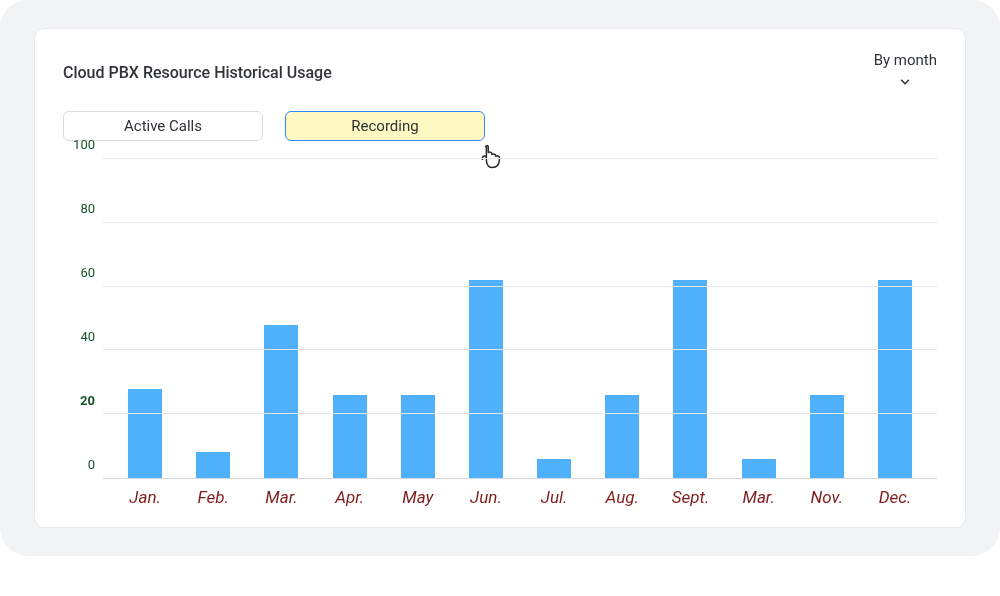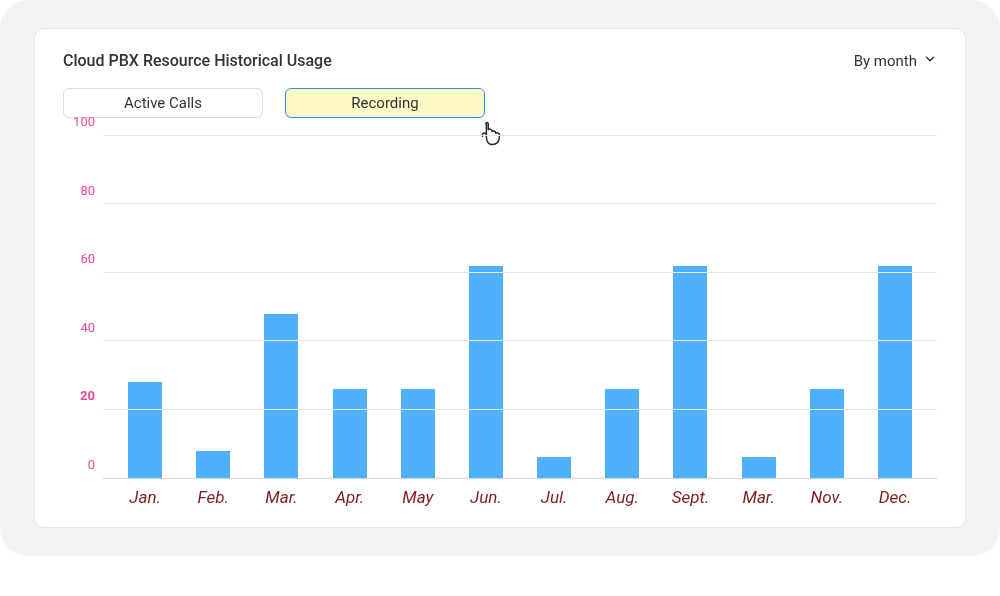--- a/index.html
+++ b/index.html
@@ -38,20 +38,21 @@
     font-weight: 500;
     color: #303338;
   }
   .dropdown {
     display: flex;
     align-items: center;
     gap: 6px;
     font-size: 15px;
     color: #303338;
     cursor: pointer;
+    flex-direction: column;
   }
   .dropdown svg { width: 14px; height: 14px; }
   .tabs-row {
     display: flex;
     gap: 22px;
     position: relative;
     margin-bottom: 18px;
   }
   .tab {
     border: 1px solid #d9dde2;
@@ -88,21 +89,21 @@
   }
   .y-axis {
     width: 40px;
     position: relative;
   }
   .y-tick {
     position: absolute;
     right: 8px;
     transform: translateY(-50%);
     font-size: 13px;
-    color: #ec4899;
+    color: #14532d;
     text-align: right;
   }
   .grid-and-bars {
     flex: 1;
     position: relative;
     border-bottom: 1px solid #d2d6db;
   }
   .gridline {
     position: absolute;
     left: 0; right: 0;

